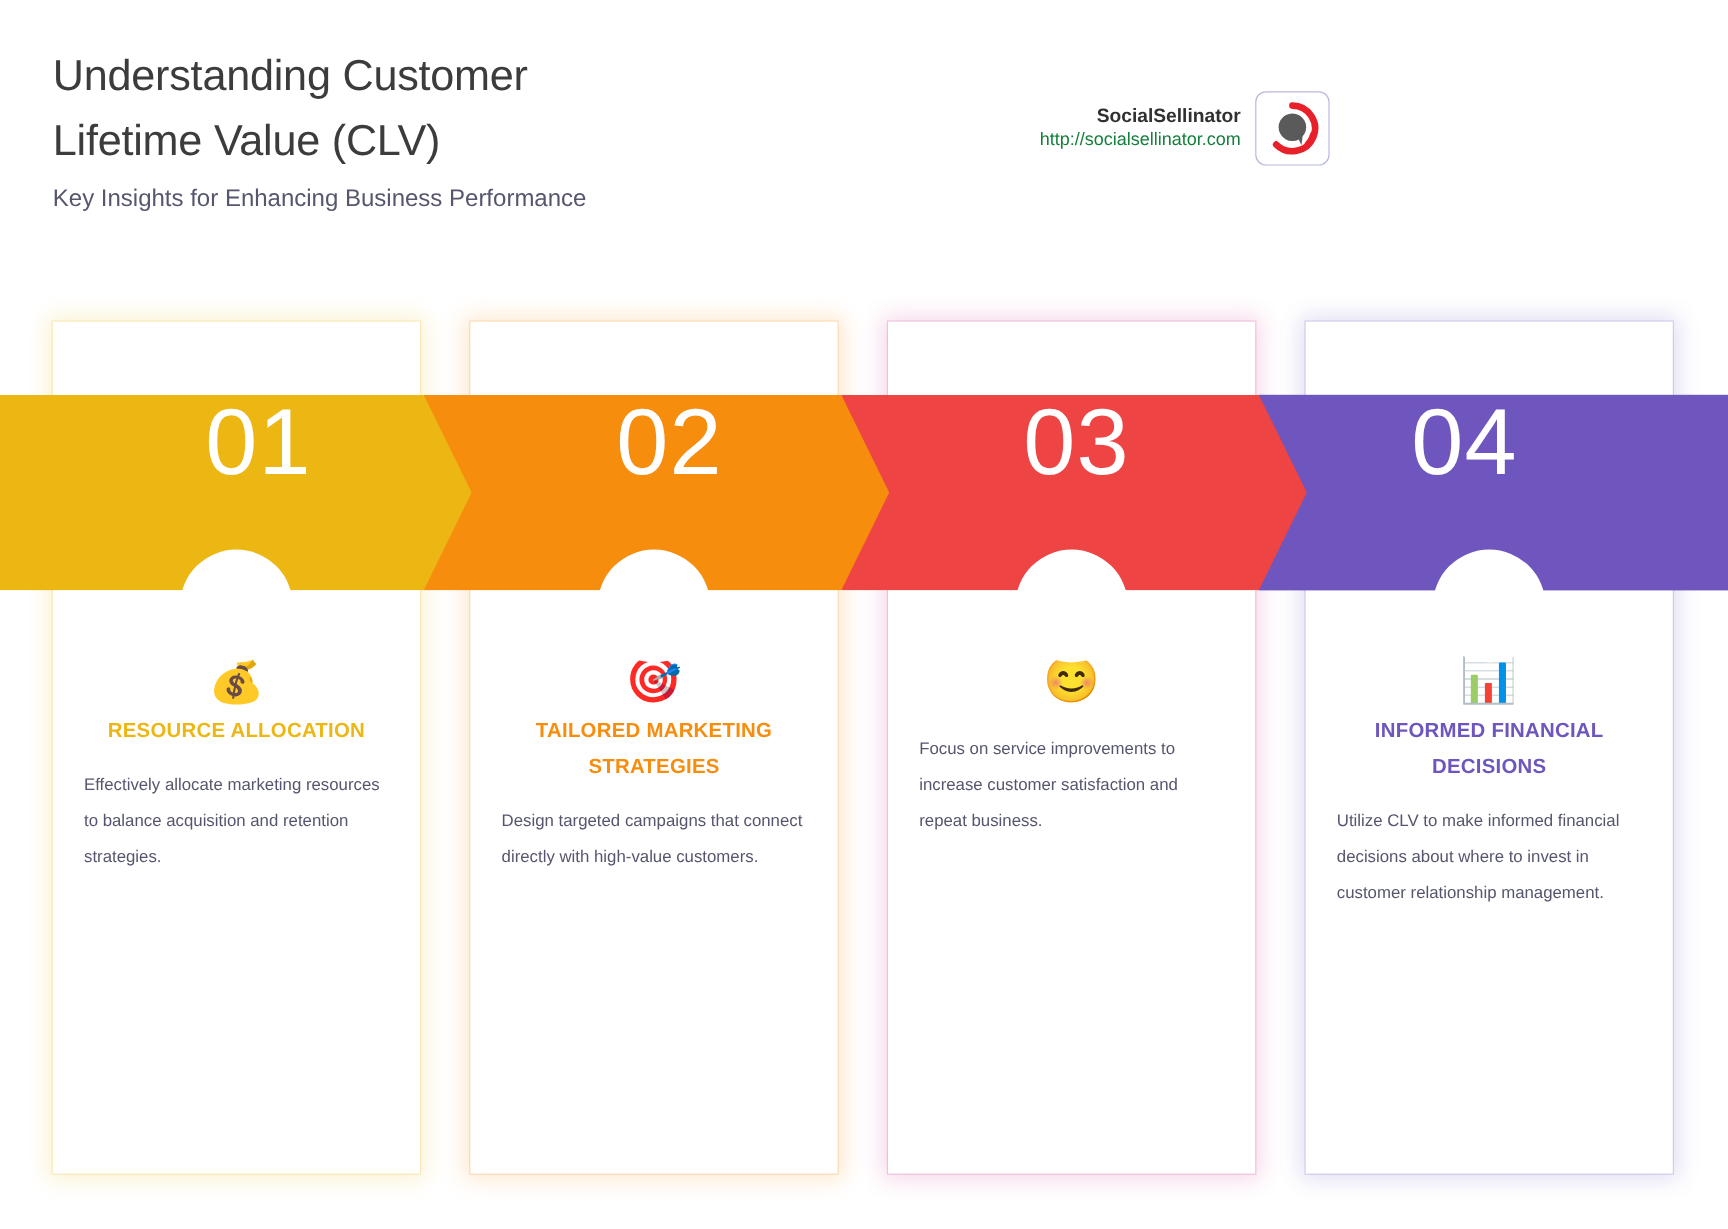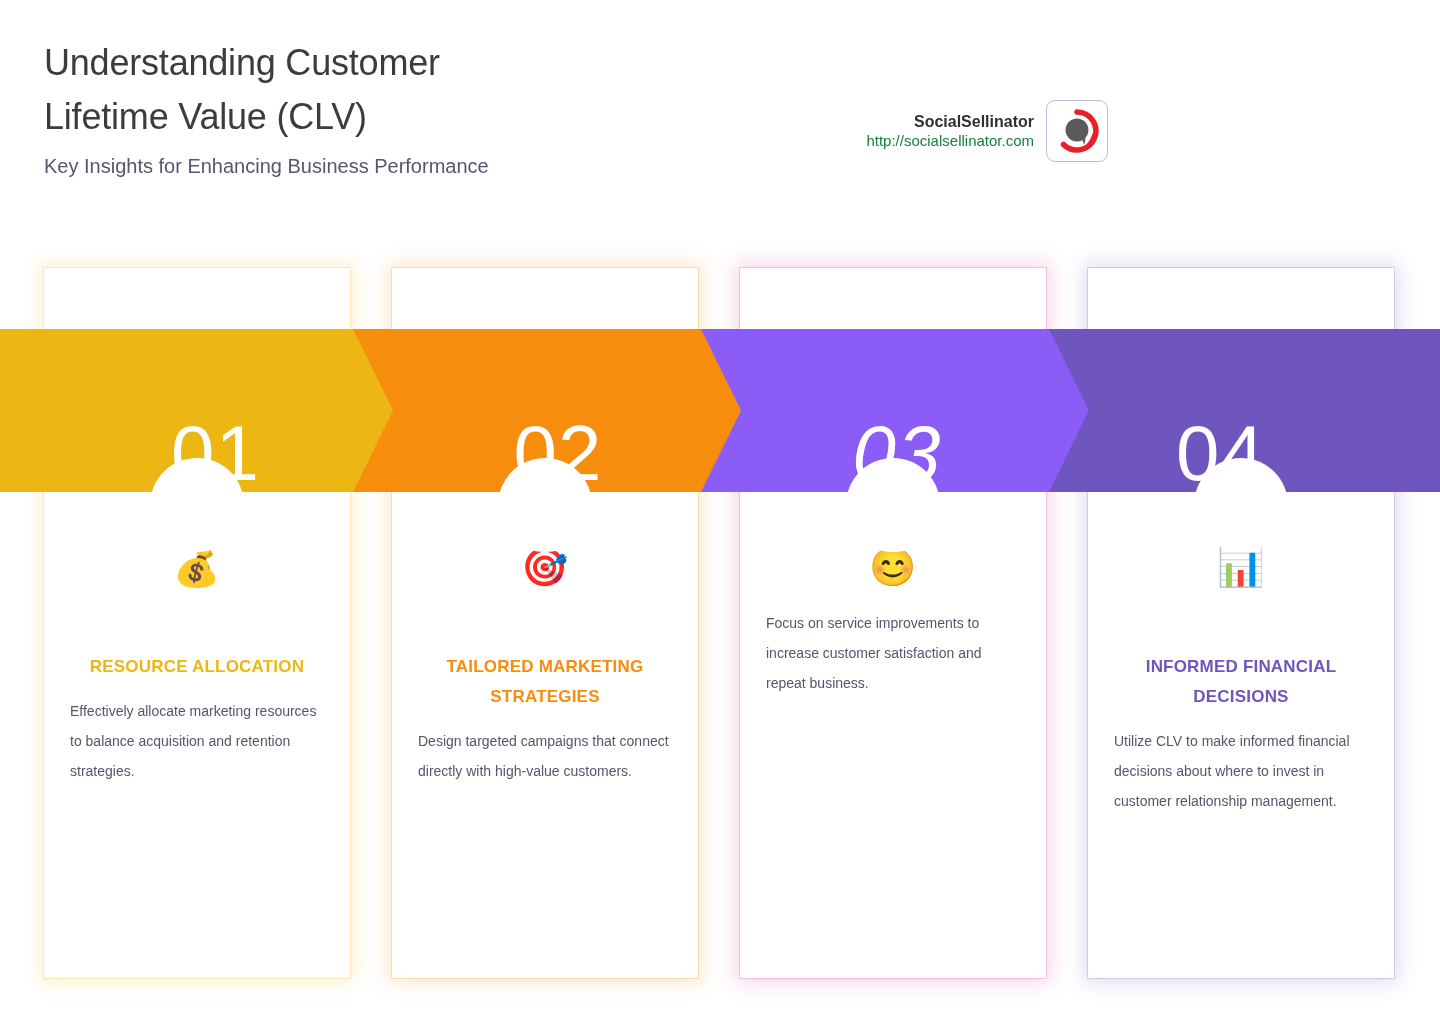--- a/index.html
+++ b/index.html
@@ -41,21 +41,21 @@
     font-size: 20px;
     line-height: 28px;
     font-weight: 400;
     color: #56566e;
   }
 
   
   #brand {
     position: absolute;
     right: 40px;
-    top: 100px;
+    top: 76px;
     display: flex;
     align-items: center;
     gap: 12px;
   }
   #brand-text {
     text-align: right;
     line-height: 1.25;
   }
   #brand-name {
     font-size: 16px;
@@ -100,21 +100,20 @@
     padding: 0 26px;
   }
   .card-emoji {
     font-size: 38px;
     line-height: 1;
     text-align: center;
     height: 46px;
     display: block;
   }
   .card-heading {
-    margin-top: 58px;
     font-size: 17px;
     font-weight: bold;
     line-height: 30px;
     text-align: center;
     letter-spacing: 0.2px;
   }
   .card-heading[data-accent="c1"] { color: #edb713; }
   .card-heading[data-accent="c2"] { color: #f78d0d; }
   .card-heading[data-accent="c3"] { color: #d43898; }
   .card-heading[data-accent="c4"] { color: #6e56be; }
@@ -134,27 +133,27 @@
     top: 325px;
     width: 1440px;
     height: 163px;
     pointer-events: none;
   }
   .chev {
     position: absolute;
     top: 4px;
     height: 163px;
     display: flex;
-    align-items: flex-end;
+    align-items: flex-start;
     justify-content: center;
     padding-left: 48px;
   }
   #chev-1 { left: 0px;    width: 393px;  background: #edb713; clip-path: polygon(0 0, 353px 0, 393px 50%, 353px 100%, 0 100%); z-index: 4; }
   #chev-2 { left: 353px;  width: 388px;  background: #f78d0d; clip-path: polygon(0 0, 348px 0, 388px 50%, 348px 100%, 0 100%); z-index: 3; }
-  #chev-3 { left: 701px;  width: 388px;  background: #8b5cf6; clip-path: polygon(0 0, 348px 0, 388px 50%, 348px 100%, 0 100%); z-index: 2; font-style: italic; }
+  #chev-3 { left: 701px;  width: 388px;  background: #ef4444; clip-path: polygon(0 0, 348px 0, 388px 50%, 348px 100%, 0 100%); z-index: 2; }
   #chev-4 { left: 1049px; width: 391px;  background: #6e56be; z-index: 1; }
 
   .chev-num {
     font-size: 78px;
     line-height: 78px;
     font-weight: 300;
     color: #ffffff;
     letter-spacing: 1px;
     position: relative;
     left: -20px;

